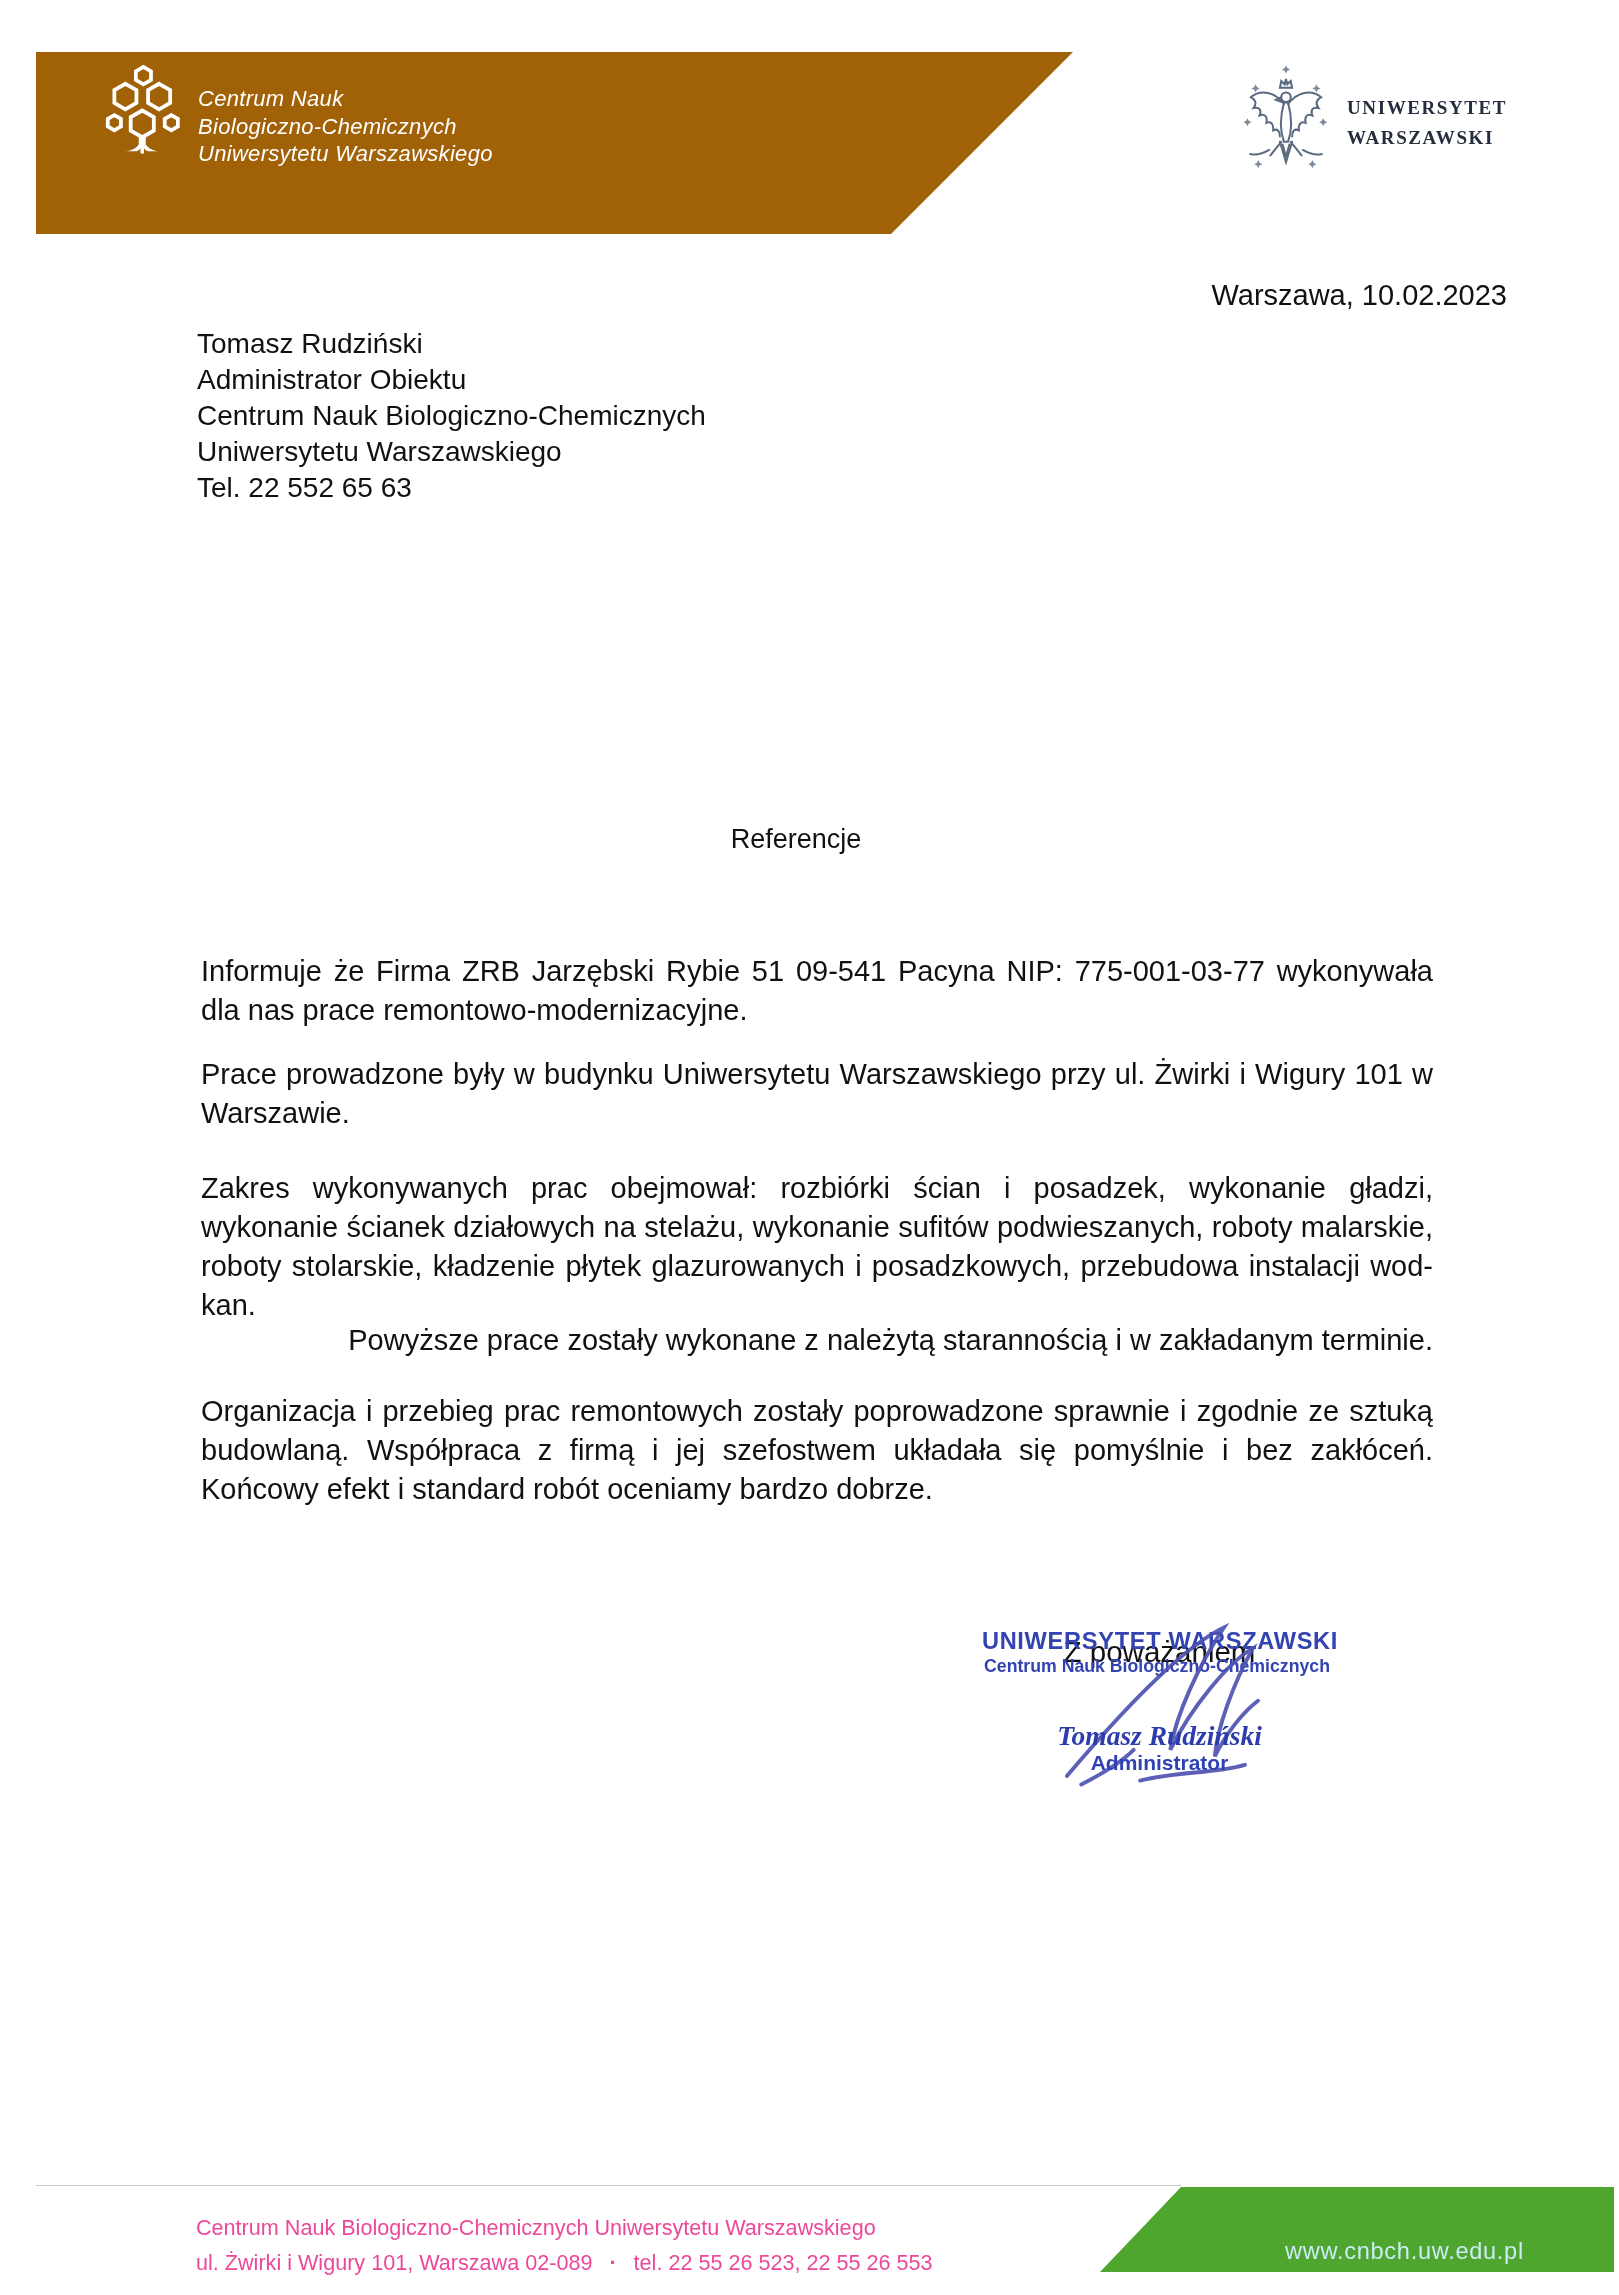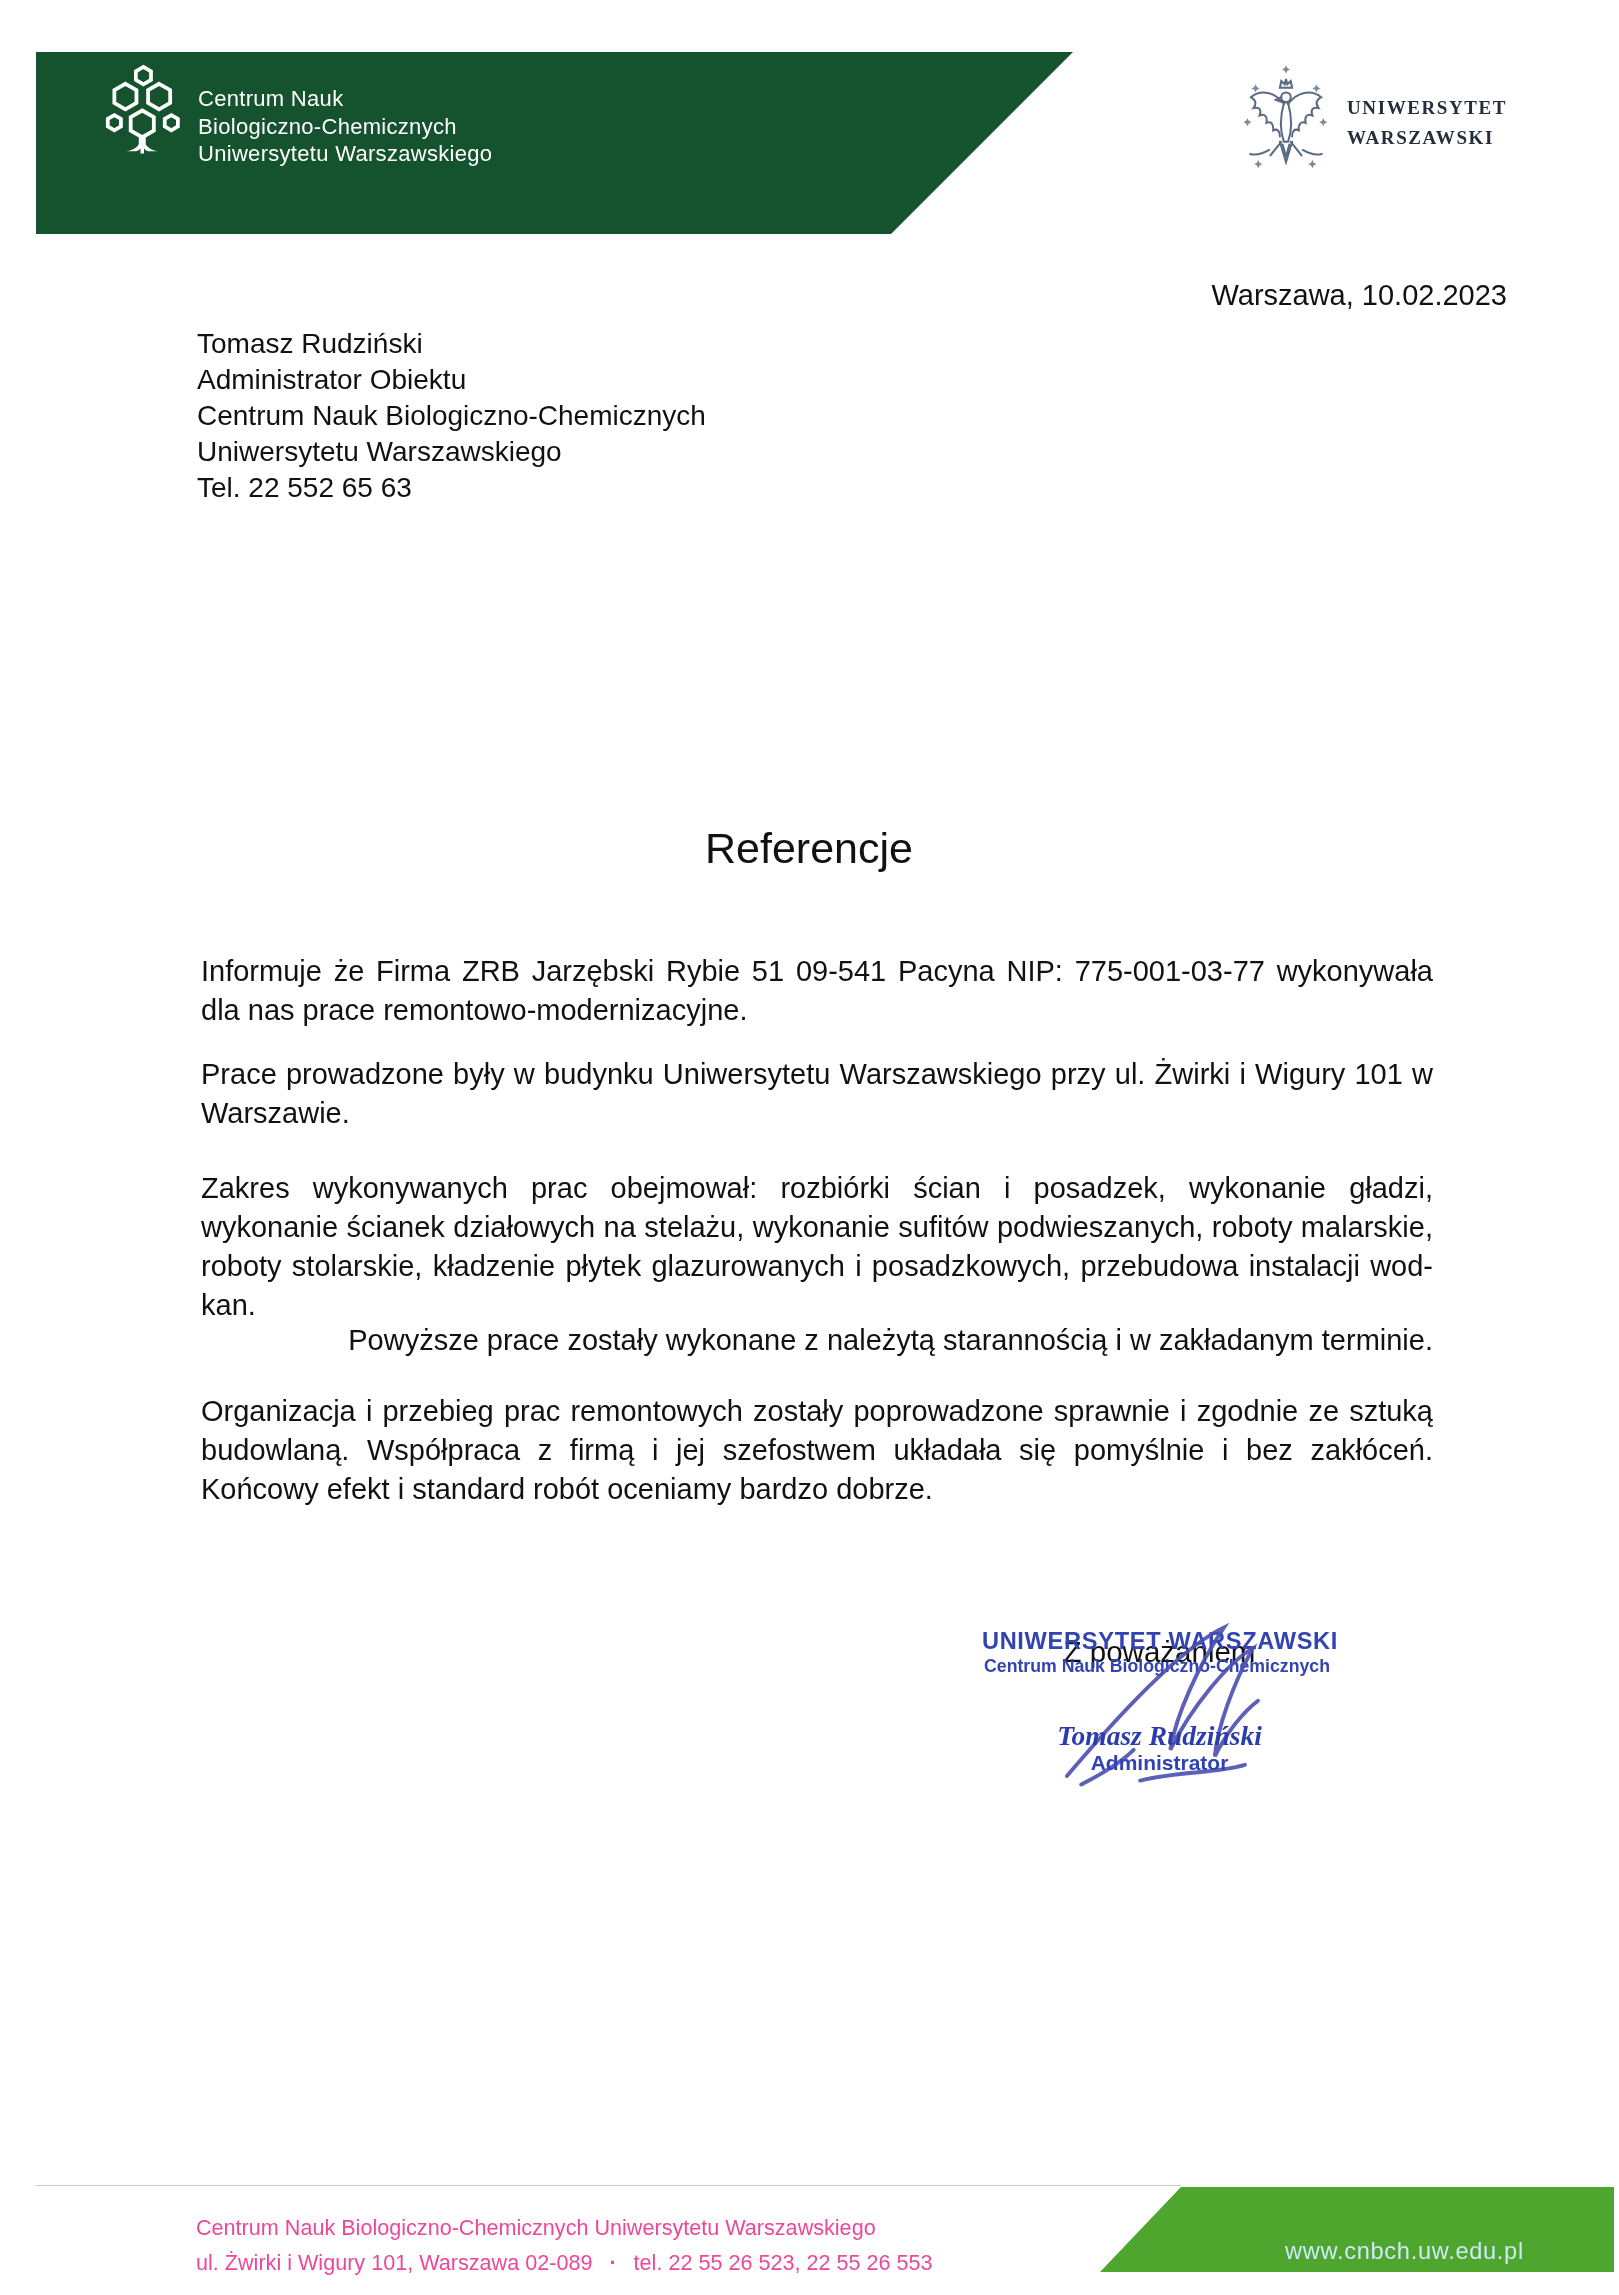--- a/index.html
+++ b/index.html
@@ -4,40 +4,41 @@
 <style>
   html,body{margin:0;padding:0;background:#e8e8e8;}
   .sheet{
     position:relative;width:1619px;height:2295px;background:#ffffff;
     font-family:"Liberation Sans", sans-serif;color:#111;overflow:hidden;
     margin:0 auto;
   }
   
   .header-band{
     position:absolute;left:36px;top:52px;width:1037px;height:228px;
-    background:#14532d;
+    background:#a16207;
     clip-path:polygon(0 0,1037px 0,855px 182px,0 182px);
+    font-style:italic;
   }
   .cnbch-logo{position:absolute;left:66px;top:11.8px;width:84px;height:93px;}
   .header-logo-text{
     position:absolute;left:162px;top:33px;
     font-size:22px;line-height:27.5px;color:#ffffff;font-weight:400;letter-spacing:0.3px;
   }
   .uw-crest{position:absolute;left:1242px;top:62px;width:367px;height:125px;}
   .uw-eagle{position:absolute;left:0;top:0;width:88px;height:115px;}
   .uw-crest-text{
     position:absolute;left:105px;top:31px;
     font-family:"Liberation Serif", serif;font-size:19px;line-height:29.5px;
     letter-spacing:1.6px;color:#252e3c;font-weight:600;
   }
   
   .date-line{position:absolute;left:1114px;top:279px;width:393px;text-align:right;font-size:29px;}
   .recipient{position:absolute;left:197px;top:326px;font-size:28px;line-height:36px;}
-  .doc-title{position:absolute;left:193px;top:824px;width:1232px;text-align:center;
-    font-size:43px;font-weight:400;margin:0;}
+  .doc-title{position:absolute;left:180px;top:824px;width:1232px;text-align:center;
+    font-size:27px;font-weight:400;margin:0;}
   
   .para{position:absolute;left:193px;width:1232px;margin:8px;font-size:29px;line-height:39px;
     text-align:justify;}
   .p1{top:944px;} .p2{top:1047px;} .p3{top:1161px;} .p4{top:1313px;text-align:right;} .p5{top:1384px;}
   
   .closing{position:absolute;left:950px;top:1589px;width:419px;text-align:center;font-size:29.5px;margin-top:46px;}
   .stamp-line1{position:absolute;left:944px;top:1628px;width:432px;text-align:center;
     font-size:23.6px;font-weight:700;letter-spacing:0.7px;color:#3443b2;}
   .stamp-line2{position:absolute;left:944px;top:1656px;width:426px;text-align:center;
     font-size:17.7px;font-weight:700;color:#3443b2;}

